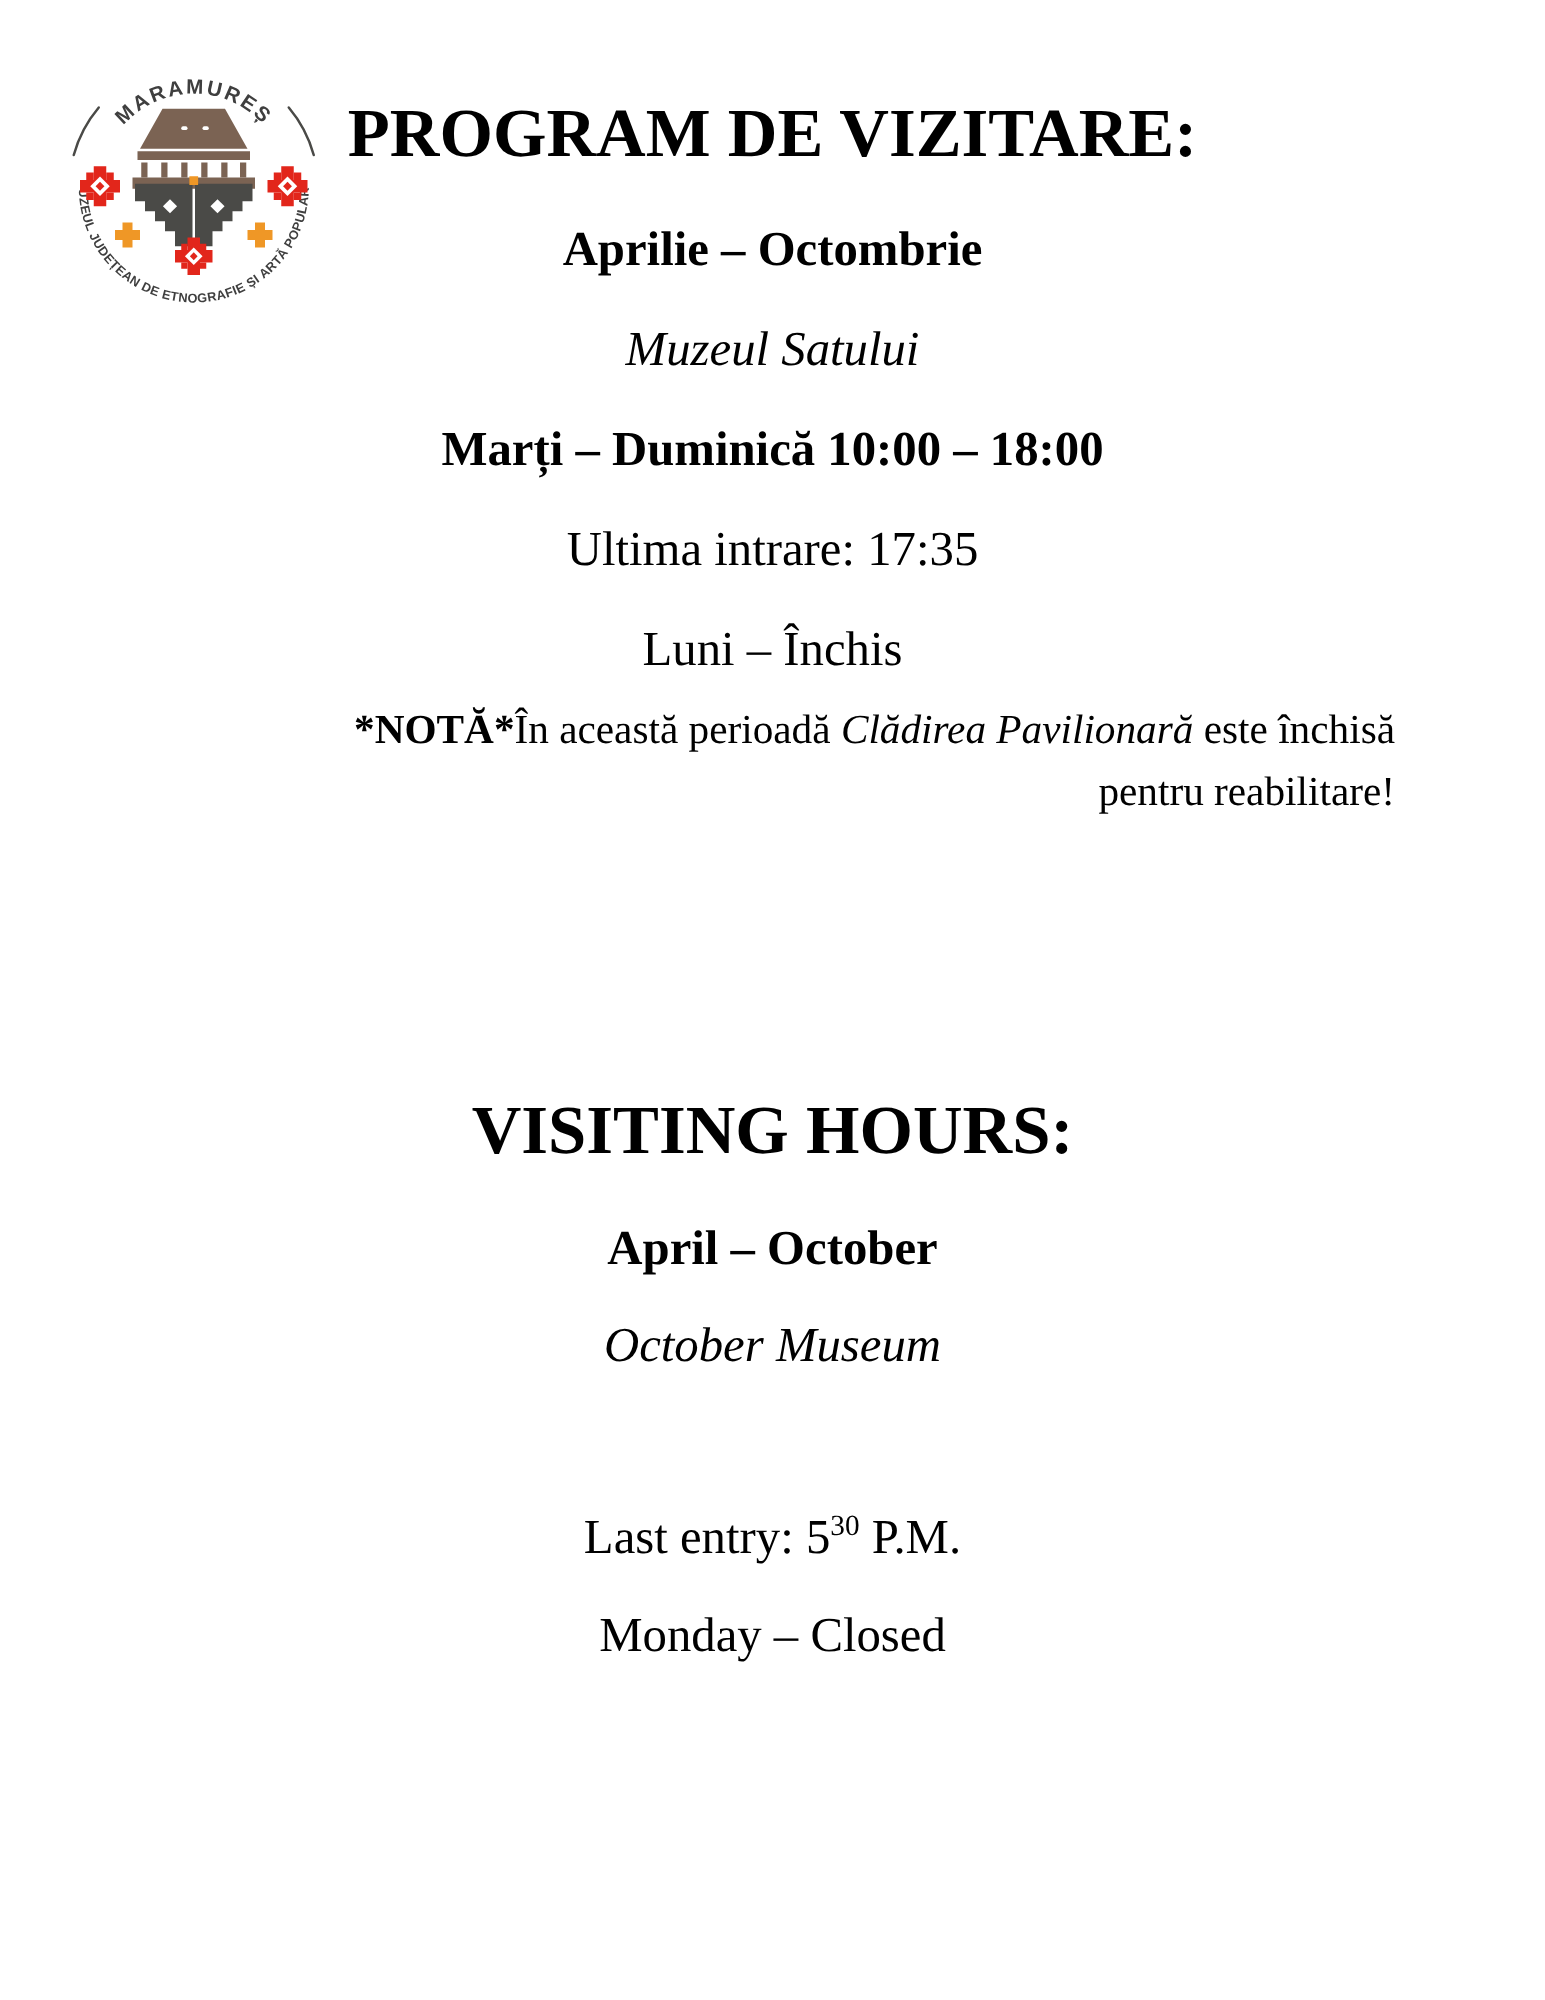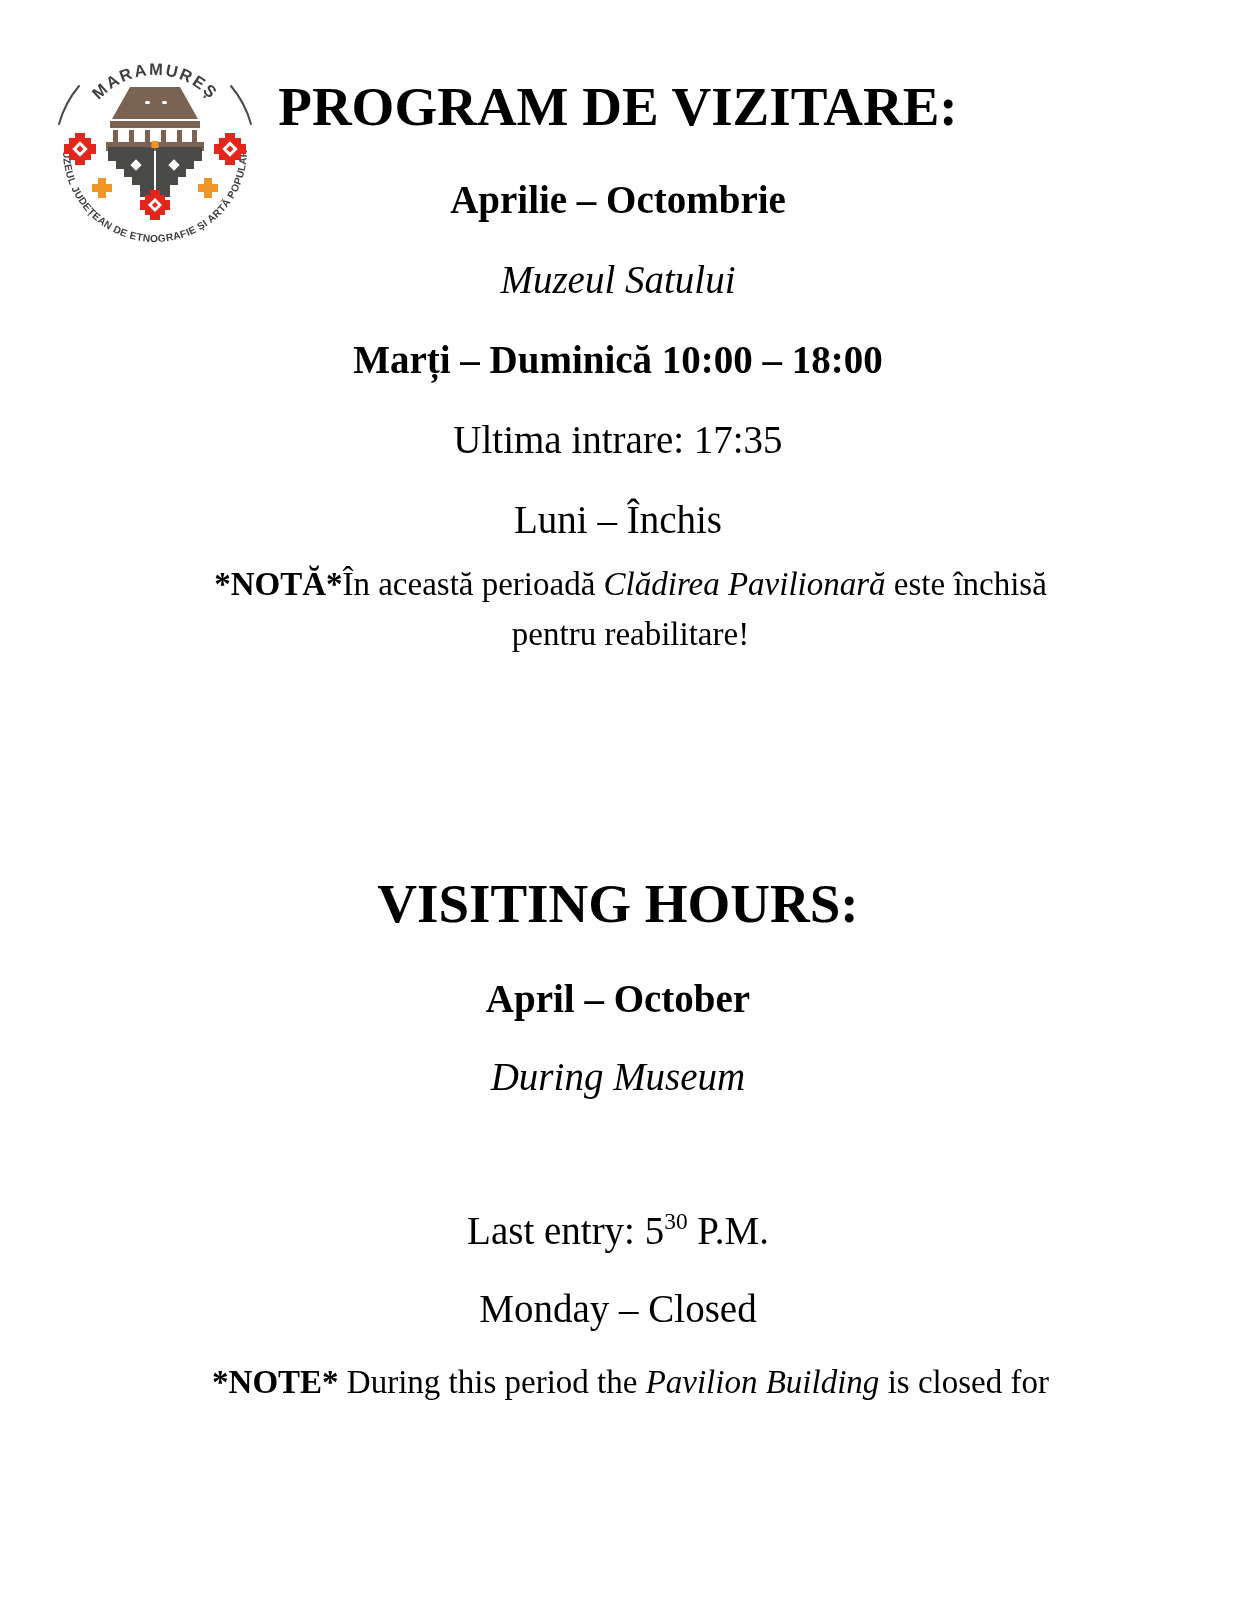--- a/index.html
+++ b/index.html
@@ -23,21 +23,21 @@
   .i { font-style:italic; }
   .sup {
     font-size:0.60em;
     vertical-align:0.62em;
   }
   .title { font-size:55px; font-weight:bold; }
   .row   { font-size:39px; }
   .note {
     position:absolute; left:145px; right:120px;
     font-size:33px; line-height:50px;
-    text-align:center;
+    text-align:right;
   }
   .logo {
     position:absolute; left:50px; top:45px;
     width:210px; height:210px;
   }
   
   .c-brown  { fill:#7b6353; }
   .c-red    { fill:#e2261b; }
   .c-dark   { fill:#4a4a47; }
   .c-orange { fill:#ef9726; }
@@ -144,20 +144,19 @@
   <div class="line row b" style="top:340px">Marți – Duminică 10:00 – 18:00</div>
   <div class="line row" style="top:420px">Ultima intrare: 17:35</div>
   <div class="line row" style="top:500px">Luni – Închis</div>
   <div class="note" style="top:559px">
       <div><span class="b">*NOTĂ*</span><span>În această perioadă </span><span class="i">Clădirea Pavilionară</span><span> este închisă</span></div>
       <div><span>pentru reabilitare!</span></div>
     </div>
 
   <div class="line row b" style="top:979px">April – October</div>
   <div class="line title" style="top:876px">VISITING HOURS:</div>
-  <div class="line row i" style="top:1057px">During Museum</div>
+  <div class="line row i" style="top:1057px">October Museum</div>
   <div class="line row" style="top:1210px"><span>Last entry: 5</span><span class="sup">30</span><span> P.M.</span></div>
   <div class="line row" style="top:1289px">Monday – Closed</div>
   <div class="note" style="top:1357px">
-      <div><span class="b">*NOTE*</span><span> During this period the </span><span class="i">Pavilion Building</span><span> is closed for</span></div>
     </div>
 
 </div>
 
 </body></html>

